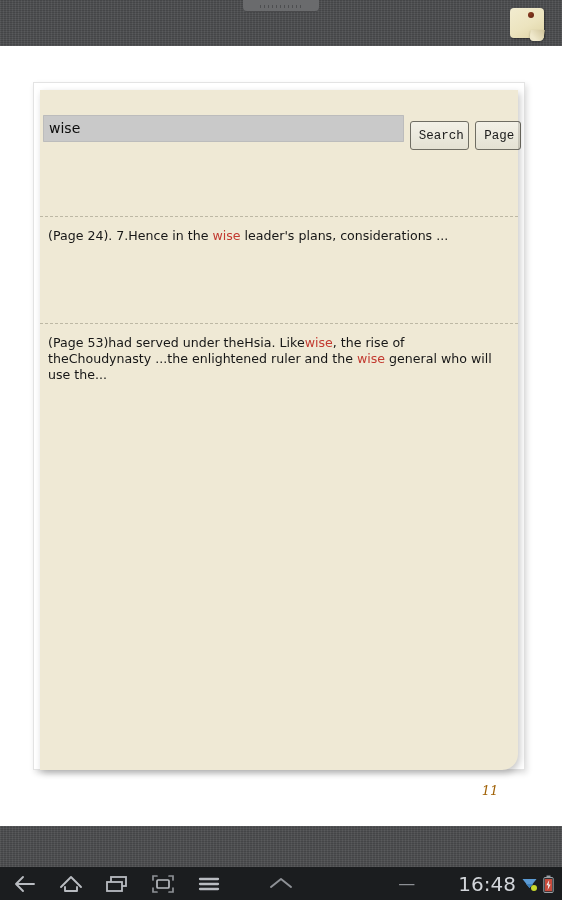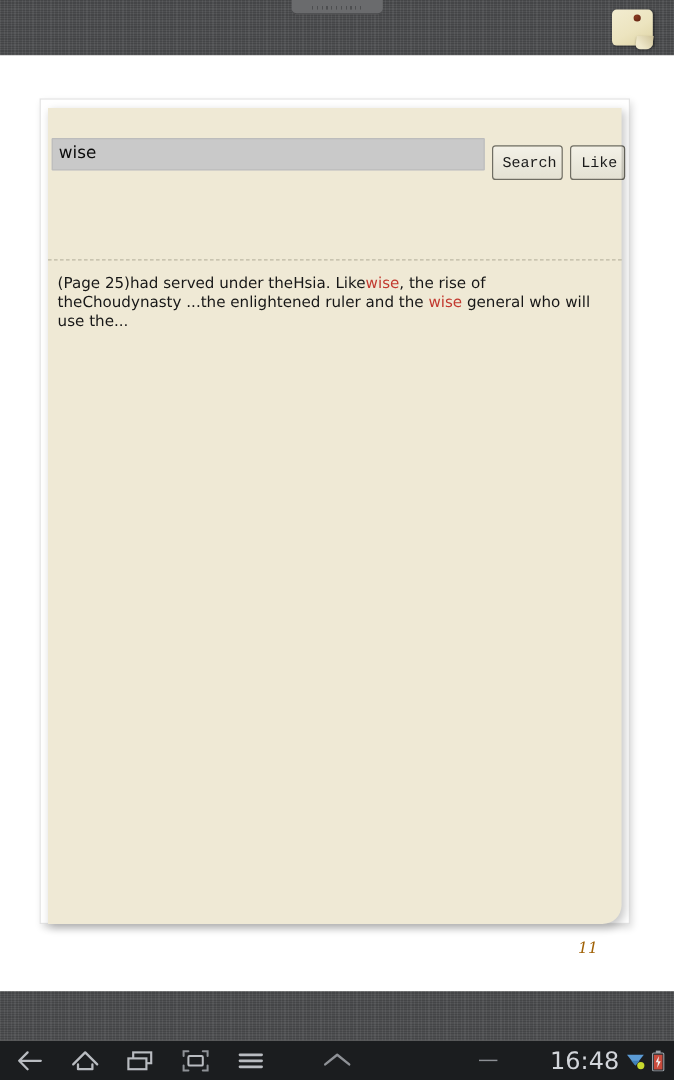--- a/index.html
+++ b/index.html
@@ -245,30 +245,33 @@
   <div class="curl"></div>
   <div class="pin"></div>
 </div>
 
 <div class="page-sheet"></div>
 <div class="cream-panel"></div>
 
 <div class="search-row">
   <input class="search-input" type="text" value="wise" style="">
   <button class="btn">Search</button>
-  <button class="btn">Like</button>
+  <button class="btn">Page</button>
 </div>
 
 <div class="results">
 
+  <div class="result-row r0">
+    <div class="text"><span>(Page 24). 7.Hence in the </span><span class="hl">wise</span><span> leader's plans, considerations ...</span></div>
+  </div>
 
 
 
   <div class="result-row r3">
-    <div class="text"><span>(Page 25)had served under theHsia. Like</span><span class="hl">wise</span><span>, the rise of theChoudynasty ...the enlightened ruler and the </span><span class="hl">wise</span><span> general who will use the...</span></div>
+    <div class="text"><span>(Page 53)had served under theHsia. Like</span><span class="hl">wise</span><span>, the rise of theChoudynasty ...the enlightened ruler and the </span><span class="hl">wise</span><span> general who will use the...</span></div>
   </div>
 
 
 </div>
 
 <div class="panel-shadow"></div>
 
 <div class="page-number">11</div>
 
 <div class="bottom-texture"></div>

